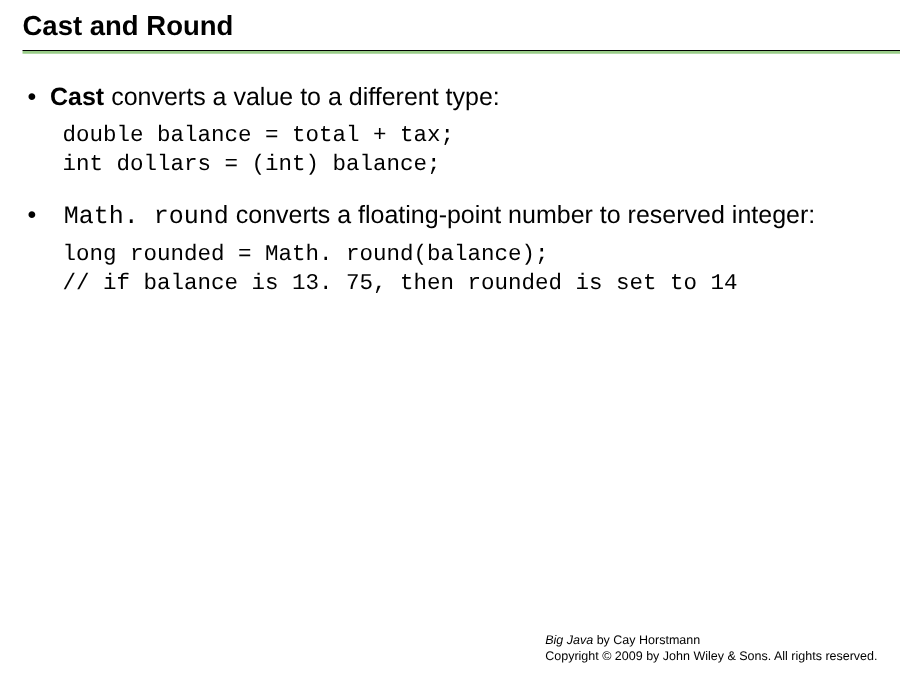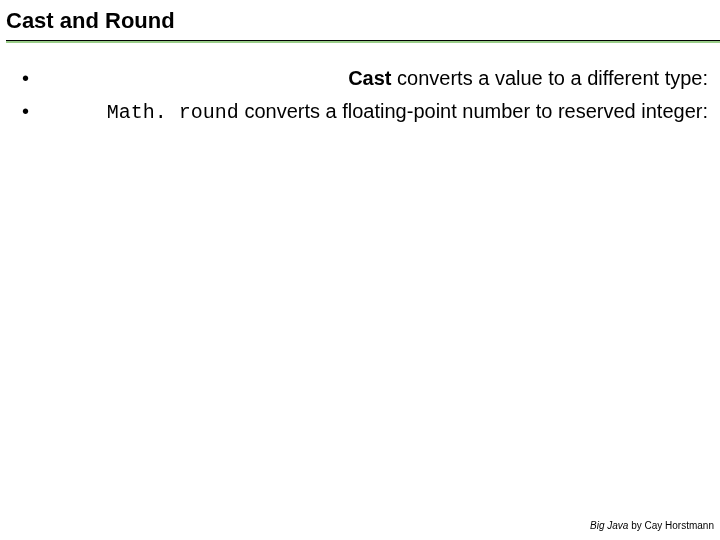--- a/index.html
+++ b/index.html
@@ -7,20 +7,21 @@
     width: 720px;
     height: 540px;
     background: #fff;
     font-family: Arial, Helvetica, sans-serif;
     color: #000;
     position: relative;
     overflow: hidden;
   }
   .title-wrap {
     padding: 8px 0 4px 6px;
+    margin-left: 12px;
   }
   .title {
     font-weight: bold;
     font-size: 22px;
     padding-bottom: 4px;
   }
   .rule {
     margin-top: 2px;
     height: 3px;
     background: linear-gradient(to bottom, #000 0, #000 1px, #9c8 1px, #9c8 3px);
@@ -35,38 +36,37 @@
     margin-bottom: 6px;
   }
   .bullet .dot {
     width: 18px;
     flex: 0 0 18px;
     font-size: 20px;
     line-height: 1.35;
   }
   .bullet .txt {
     flex: 1;
-    text-align: right;
   }
   .code {
     font-family: "Courier New", Courier, monospace;
     font-size: 18px;
     white-space: pre;
     margin: 4px 0 16px 28px;
     line-height: 1.25;
   }
   .mono-inline {
     font-family: "Courier New", Courier, monospace;
     margin-left: 11px;
   }
   .bold { font-weight: bold; }
   .footer {
     position: absolute;
     bottom: 8px;
-    right: 6px;
+    right: 18px;
     text-align: left;
     font-size: 10px;
     line-height: 1.25;
     color: #000;
   }
   .footer .book { font-style: italic; }
 </style>
 </head>
 <body>
 
@@ -77,28 +77,33 @@
 
 <div class="content">
 
   <div class="bullet">
     <div class="dot">•</div>
     <div class="txt">
       <span class="bold">Cast</span><span> converts a value to a different type:</span>
     </div>
   </div>
 
+  <div class="code">double balance = total + tax;
+int dollars = (int) balance;</div>
 
   <div class="bullet">
     <div class="dot">•</div>
     <div class="txt">
       <span class="mono-inline">Math. round</span><span>  converts a floating-point number to reserved integer:</span>
     </div>
   </div>
 
+  <div class="code">long rounded = Math. round(balance);
+// if balance is 13. 75, then rounded is set to 14</div>
 
 </div>
 
 <div class="footer">
   <div>
     <span class="book">Big Java</span><span> by Cay Horstmann</span>
   </div>
+  <div>Copyright © 2009 by John Wiley &amp; Sons. All rights reserved.</div>
 </div>
 
 </body></html>

